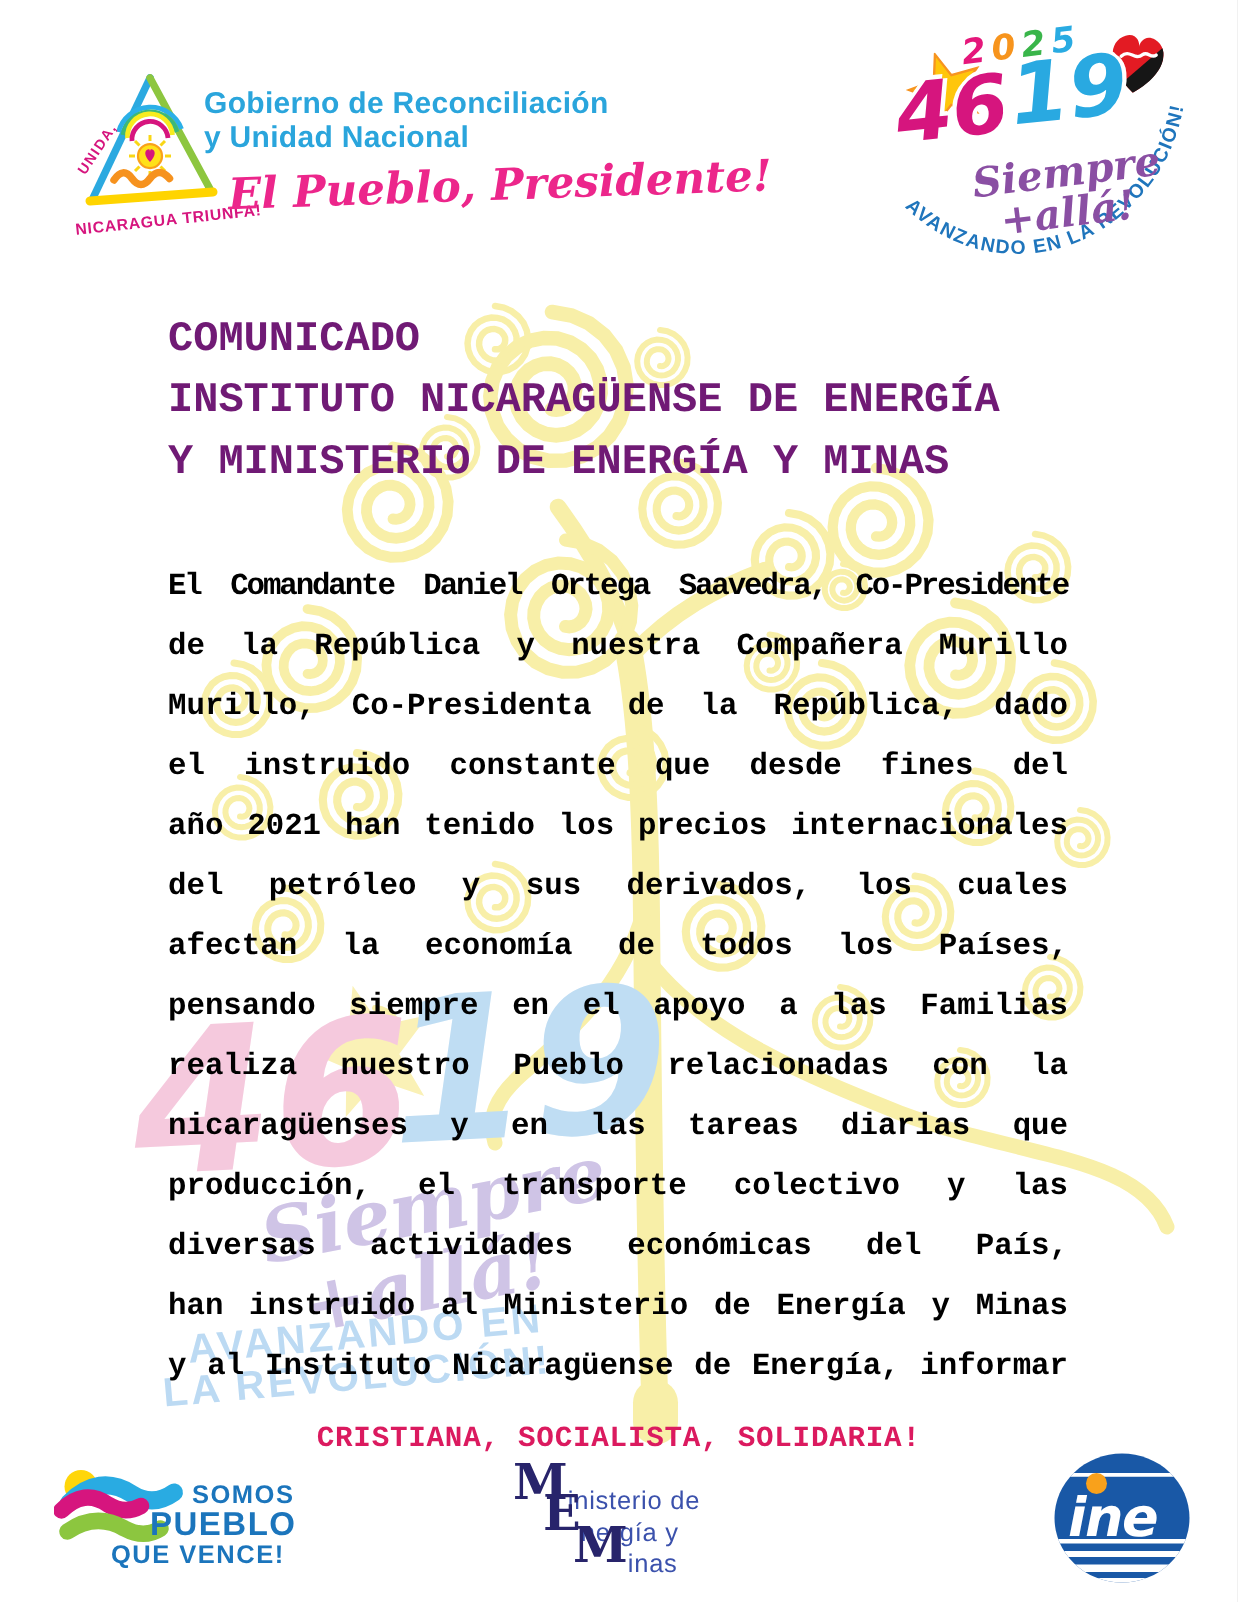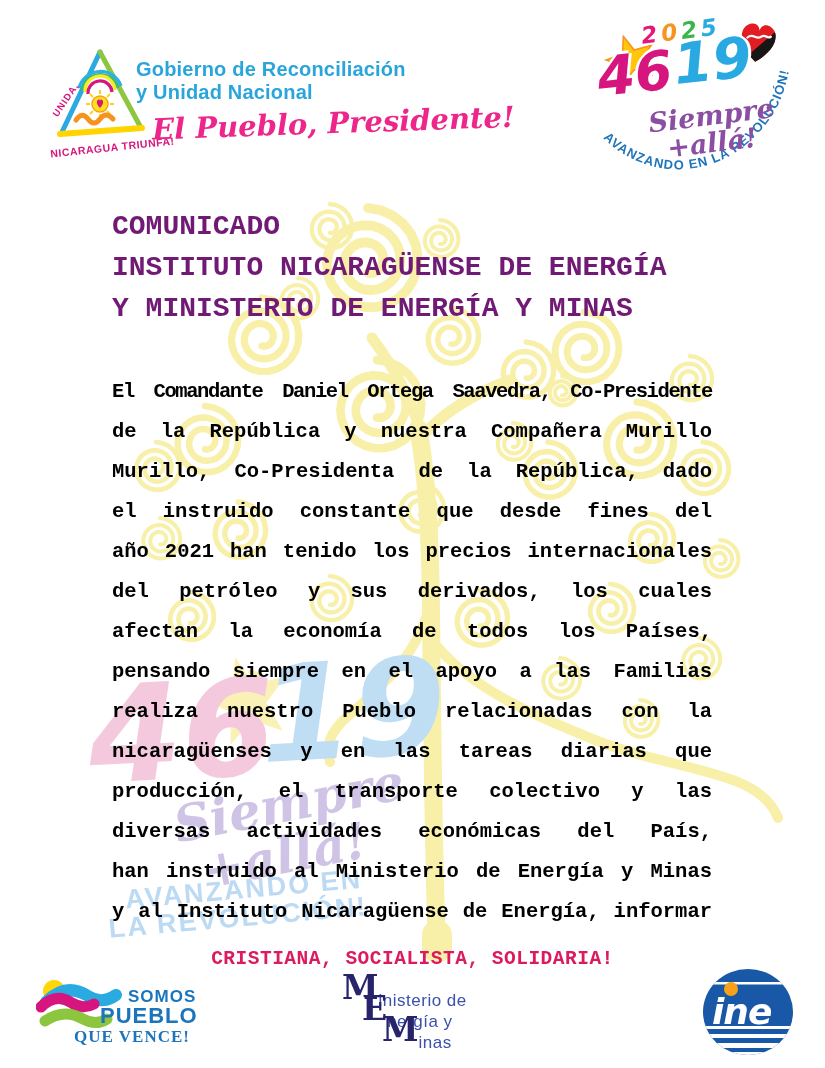--- a/index.html
+++ b/index.html
@@ -63,21 +63,21 @@
   .body-line{text-align:justify;text-align-last:justify;width:600px;height:40px;overflow:visible;white-space:nowrap;}
   .body-line.condensed{letter-spacing:-1.4px;}
   
   .footer-slogan{position:absolute;left:0;top:948px;width:825px;text-align:center;
     font-family:"Liberation Mono",monospace;font-weight:bold;font-size:19.5px;color:#db1a5f;letter-spacing:.5px;}
   .somos-logo{position:absolute;left:36px;top:972px;width:220px;height:80px;}
   .somos-waves{position:absolute;left:0;top:2px;}
   .somos-text{position:absolute;left:64px;top:4px;color:#1b75bc;font-weight:bold;line-height:1.02;margin-top:12px;}
   .somos-l1{font-size:17px;margin-left:28px;letter-spacing:1px;}
   .somos-l2{font-size:22px;margin-left:0px;letter-spacing:1px;}
-  .somos-l3{font-size:17px;margin-left:-26px;letter-spacing:1px;white-space:nowrap;font-family:Liberation Serif, serif;}
+  .somos-l3{font-size:17px;margin-left:-26px;letter-spacing:1px;white-space:nowrap;}
   .mem-logo{position:absolute;left:342px;top:976px;}
   .mem-row{display:flex;align-items:flex-start;height:21px;white-space:nowrap;}
   .mem-row.r2{margin-left:20px;}
   .mem-row.r3{margin-left:40px;}
   .mem-initial{font-family:"DejaVu Serif",serif;font-weight:bold;font-size:33px;line-height:.75;color:#28246b;}
   .mem-rest{font-family:"Liberation Sans",sans-serif;font-weight:normal;font-size:17px;color:#3b51ac;
     margin-top:15px;letter-spacing:.5px;}
   .ine-logo{position:absolute;left:700px;top:966px;}
 </style>
 </head>

